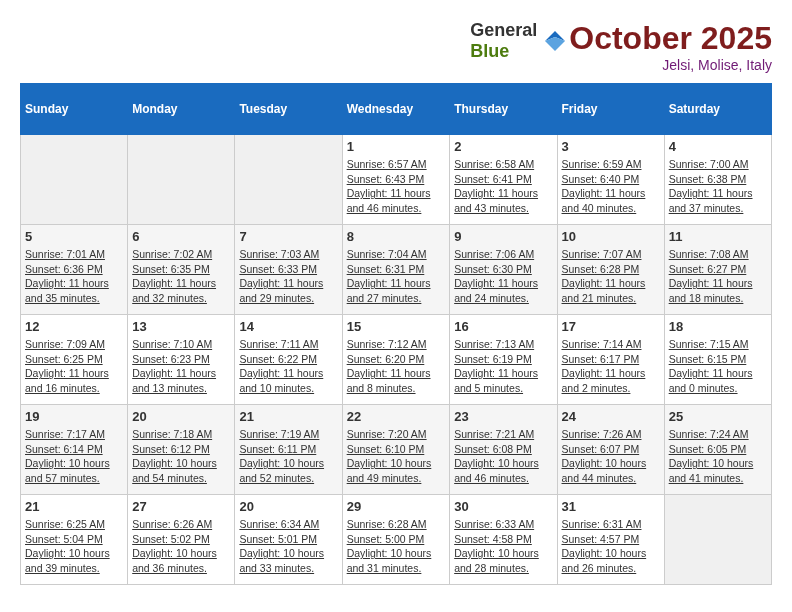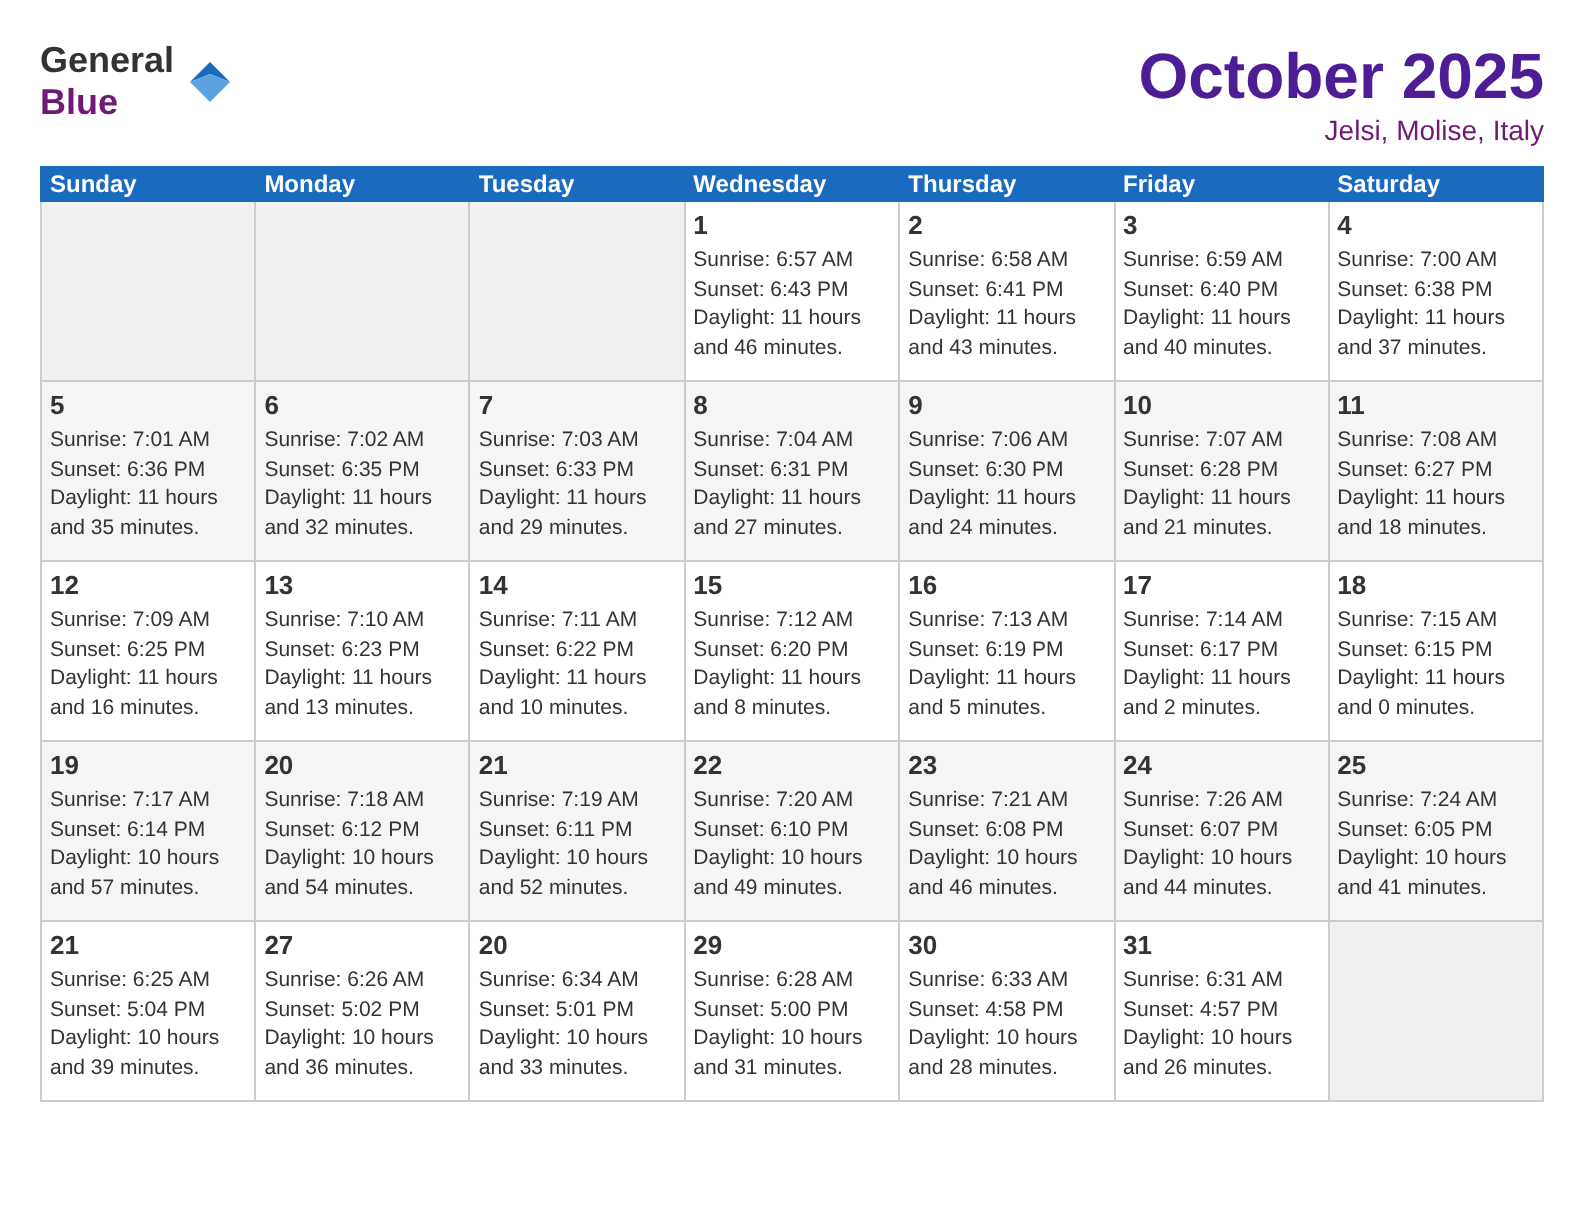--- a/index.html
+++ b/index.html
@@ -5,70 +5,71 @@
     * { box-sizing: border-box; margin: 0; padding: 0; }
     body {
       font-family: Arial, sans-serif;
       background: #fff;
       width: 792px;
       min-height: 612px;
       padding: 20px;
     }
     .header {
       display: flex;
-      justify-content: space-between;
+      justify-content: flex-end;
       align-items: flex-start;
       margin-bottom: 10px;
     }
     .logo {
       display: flex;
       align-items: center;
     }
     .title-area {
       text-align: right;
     }
     .month-title {
       font-size: 32px;
       font-weight: bold;
-      color: #4c1d95;
+      color: #7f1d1d;
     }
     .subtitle {
       font-size: 14px;
       color: #701a75;
     }
     table {
       width: 100%;
       border-collapse: collapse;
       font-size: 11px;
     }
     thead tr th {
       background-color: #1a6bbf;
       color: #fff;
       text-align: left;
-      padding: 1px 4px;
+      padding: 18px 4px;
       font-size: 12px;
       border: 1px solid #1a6bbf;
     }
     tbody tr td {
       border: 1px solid #ccc;
       vertical-align: top;
       padding: 4px;
       width: 108px;
       min-height: 80px;
       height: 90px;
       color: #333;
       font-size: 10.5px;
     }
     .day-num {
       font-size: 13px;
       font-weight: bold;
       margin-bottom: 3px;
     }
     .cell-content {
       line-height: 1.4;
+      text-decoration: underline;
     }
     .empty-cell {
       background: #f9f9f9;
     }
     tbody tr:nth-child(odd) td {
       background: #fff;
     }
     tbody tr:nth-child(even) td {
       background: #f5f5f5;
     }
@@ -76,21 +77,21 @@
       background: #f0f0f0 !important;
     }
   </style>
 </head>
 <body>
 
 <div class="header">
   <div class="logo">
     <div>
       <span style="font-size:18px;font-weight:bold;color:#333;">General</span><br>
-      <span style="font-size:18px;font-weight:bold;color:#701a75;">Blue</span>
+      <span style="font-size:18px;font-weight:bold;color:#4d7c0f;">Blue</span>
     </div>
     <svg width="28" height="28" viewBox="0 0 28 28" style="margin-left:4px;">
       <polygon points="14,4 24,14 14,10 4,14" fill="#1a6bbf"></polygon>
       <polygon points="14,10 24,14 14,24 4,14" fill="#5ba3e0"></polygon>
     </svg>
   </div>
   <div class="title-area">
     <div class="month-title">October 2025</div>
     <div class="subtitle">Jelsi, Molise, Italy</div>
   </div>

